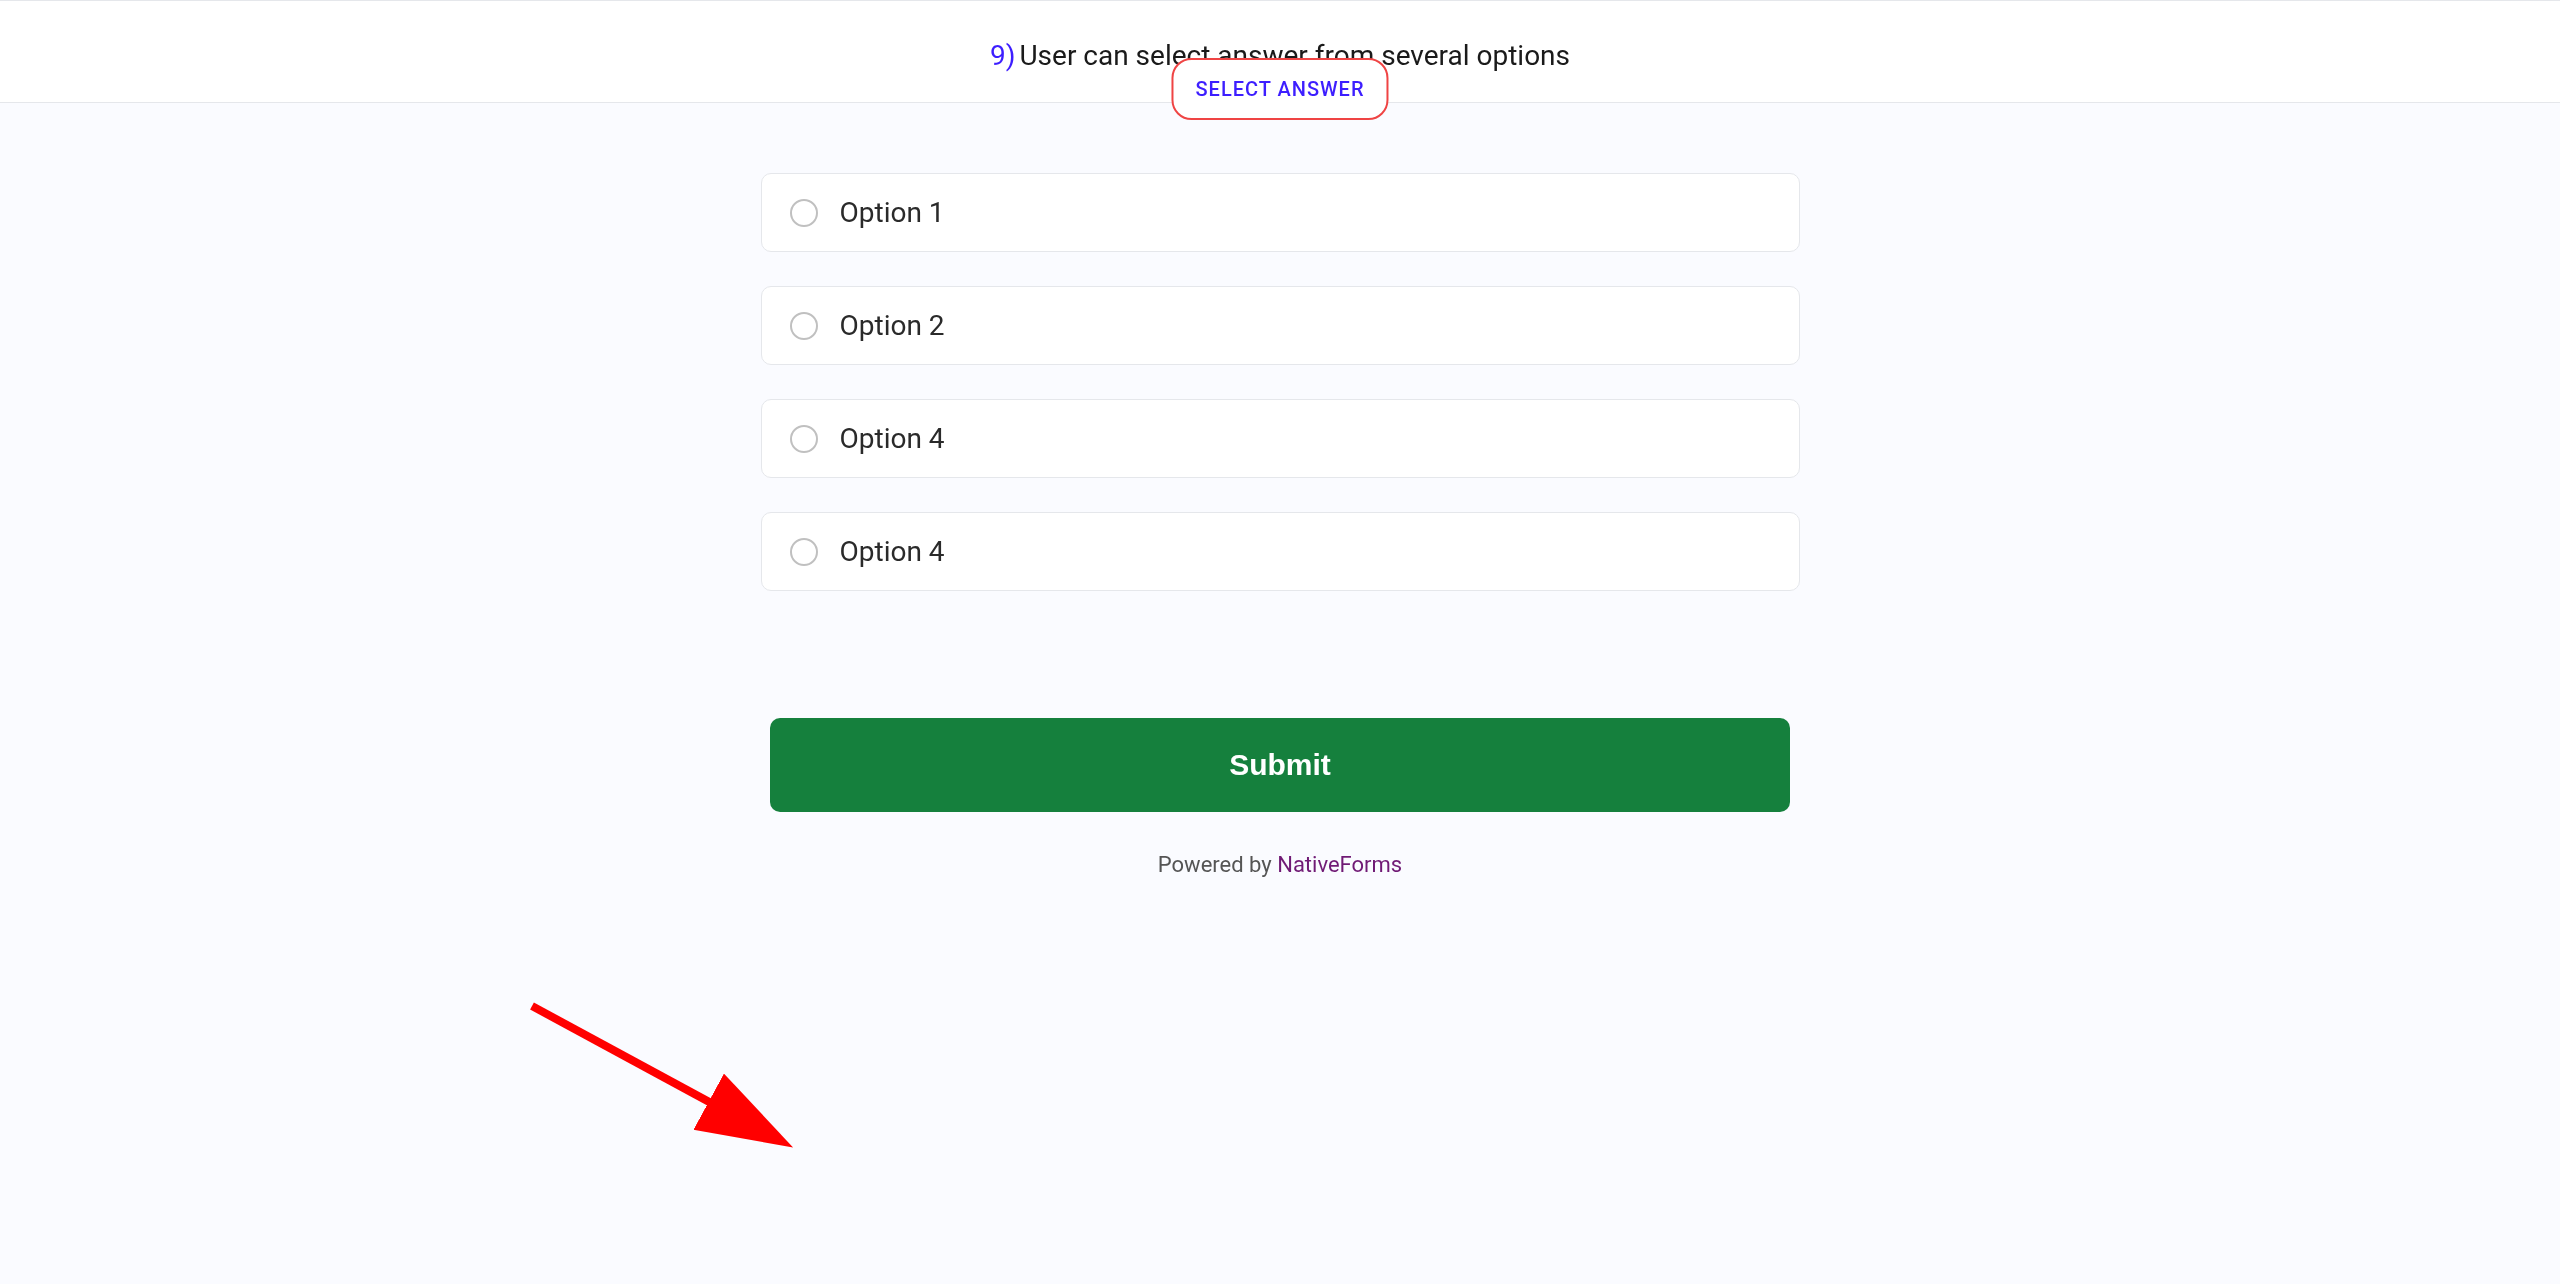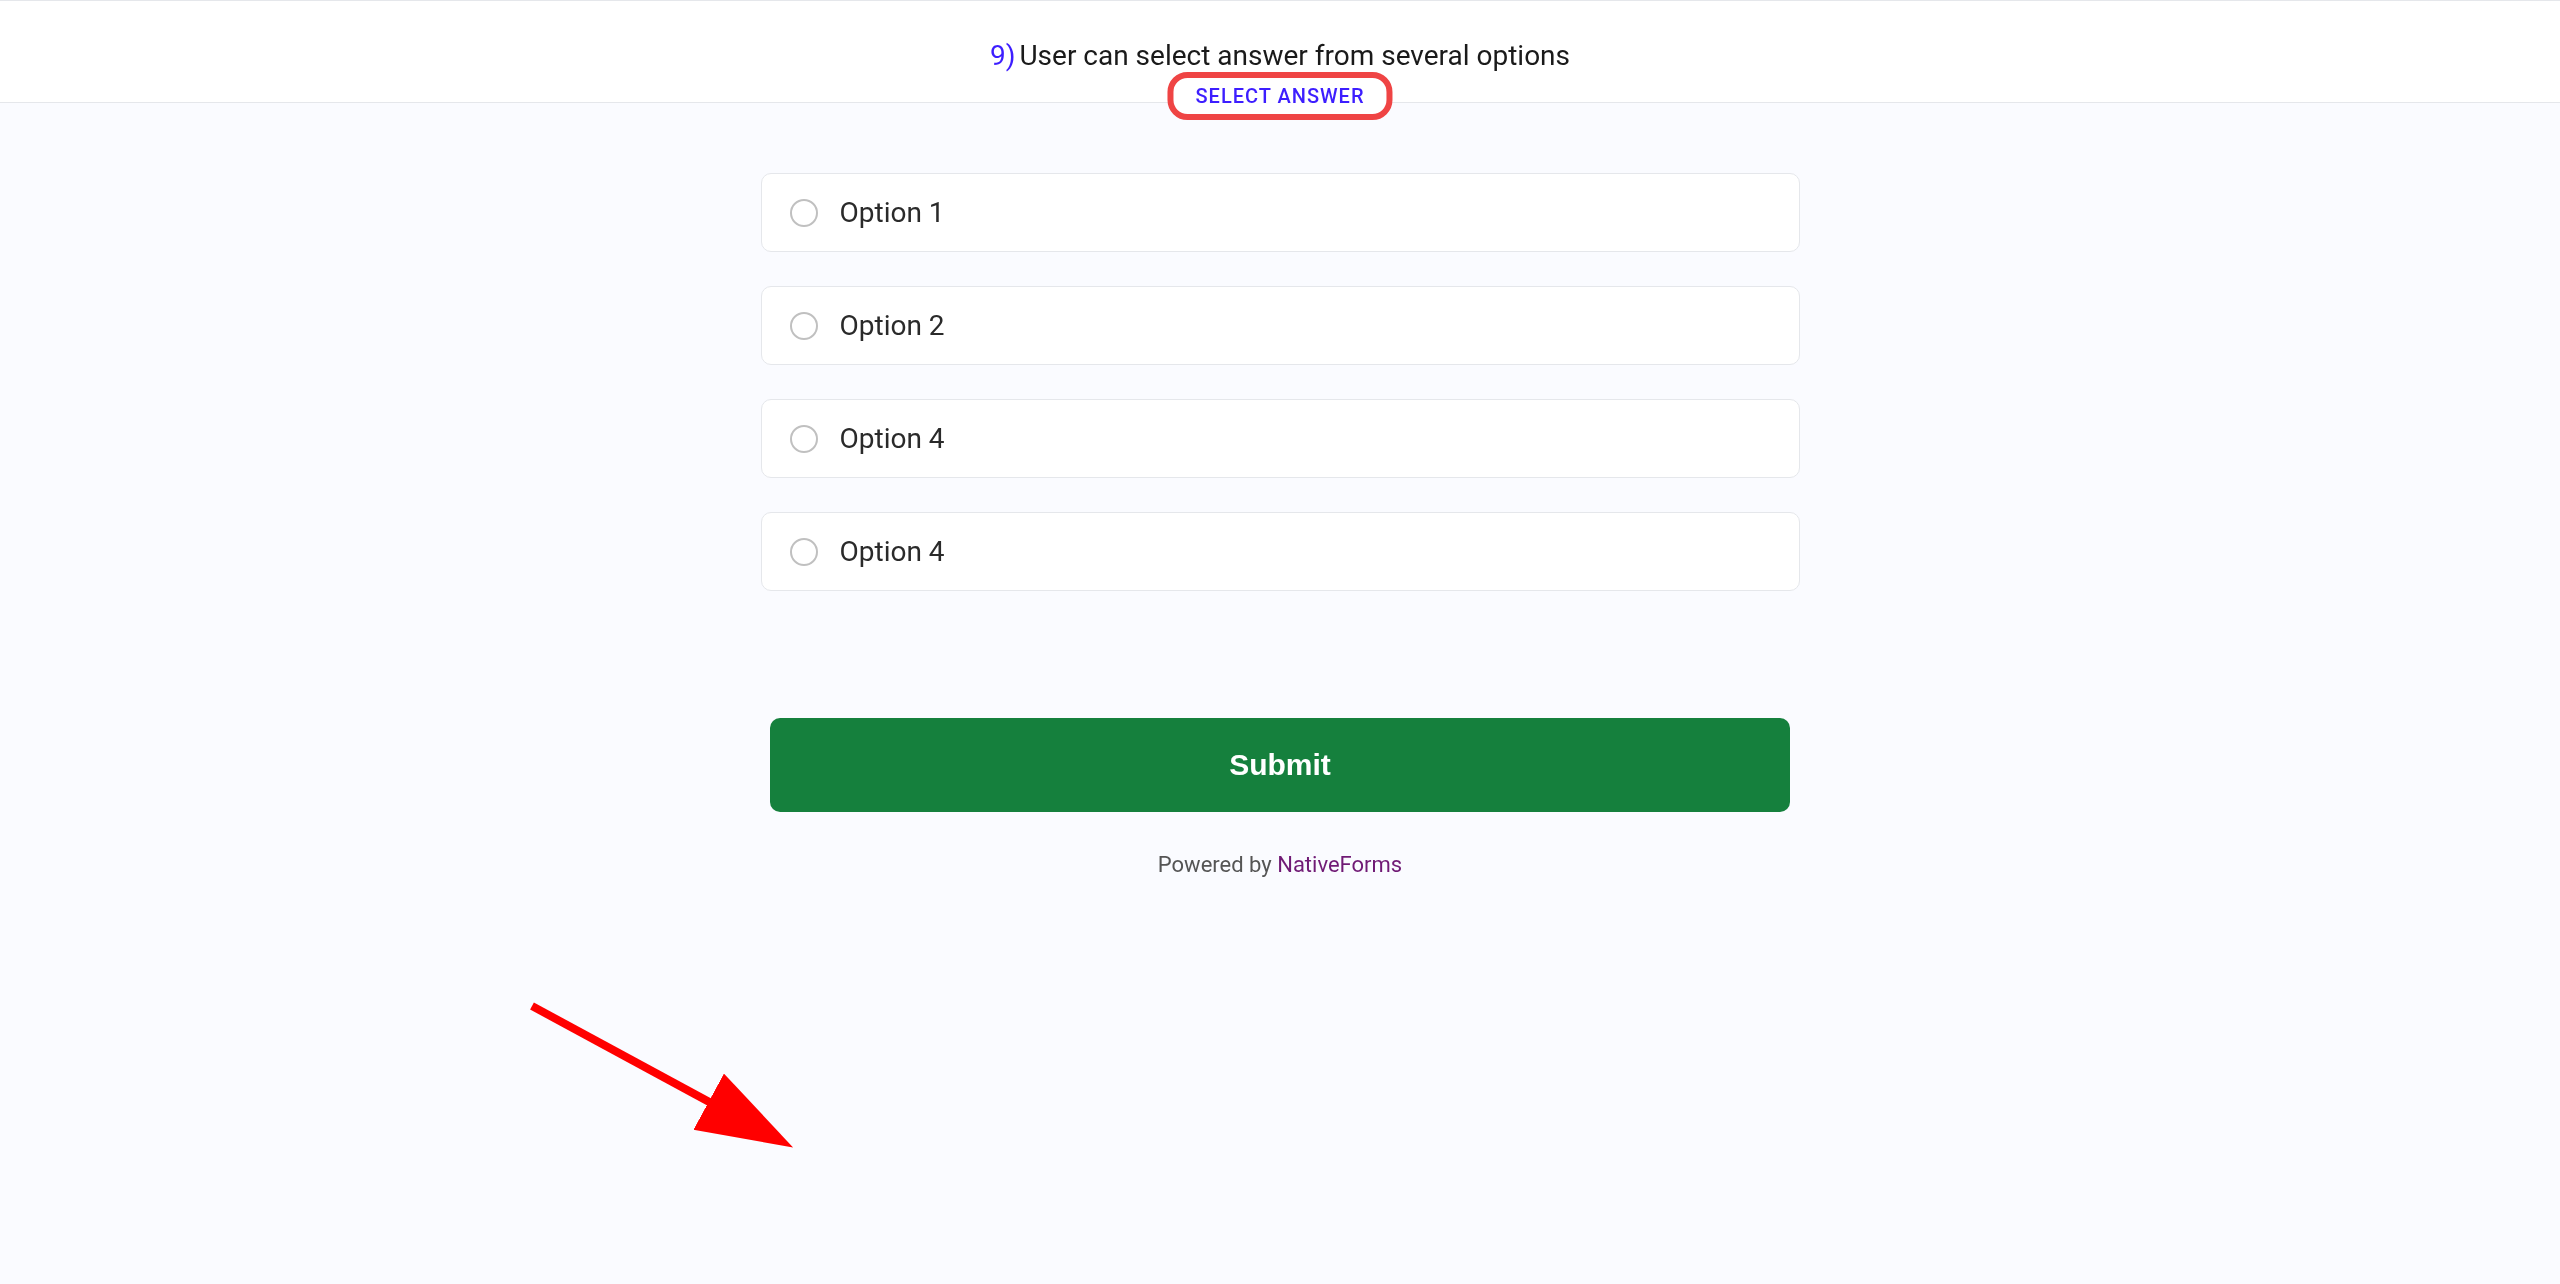--- a/index.html
+++ b/index.html
@@ -85,23 +85,23 @@
       color: #1a1a1a;
       font-size: 28px;
     }
     
     .badge {
       position: absolute;
       left: 50%;
       transform: translateX(-50%);
       bottom: -18px;
       background: #fff;
-      border: 6px solid #ef4444;
+      border: 2px solid #ef4444;
       border-radius: 20px;
-      padding: 6px 22px;
+      padding: 17px 22px;
       font-size: 20px;
       letter-spacing: 1px;
       color: #3d1eff;
       font-weight: 500;
     }
     
     .options-section {
       background: #fafbff;
       padding-top: 70px;
       padding-bottom: 60px;

